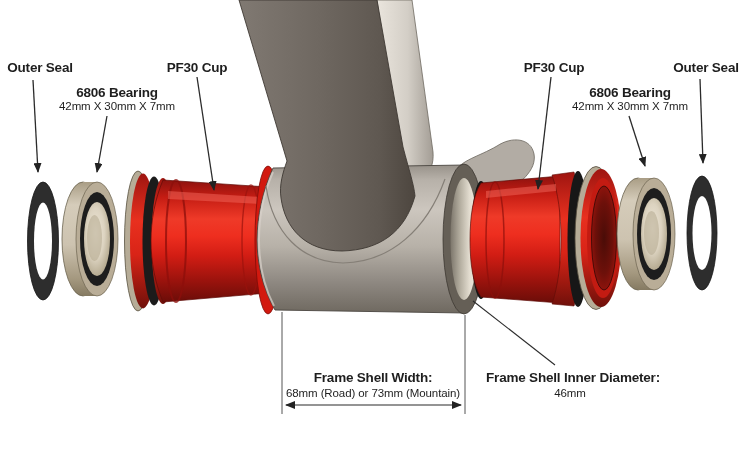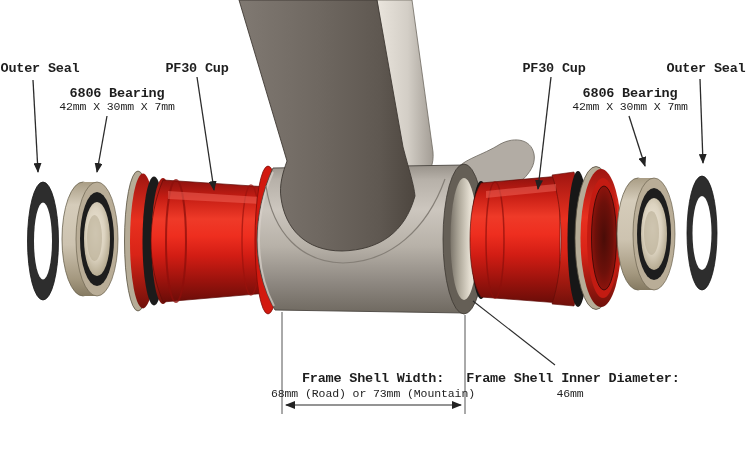--- a/index.html
+++ b/index.html
@@ -1,17 +1,17 @@
 <!DOCTYPE html>
 <html><head>
 <meta charset="utf-8">
 <style>
   html,body{margin:0;padding:0;background:#fff;}
   .stage{position:relative;width:750px;height:470px;background:#fff;overflow:hidden;
-         font-family:Liberation Mono, monospace;}
+         font-family:Liberation Sans, sans-serif;}
   svg{display:block;}
   text{fill:#1e1e1e;}
   .lbl{font-weight:700;font-size:13.5px;letter-spacing:-0.2px;}
   .sub{font-weight:400;font-size:11.5px;letter-spacing:-0.1px;}
   .ann{stroke:#2b2b2b;stroke-width:1.3;fill:none;}
   .dim{stroke:#2b2b2b;stroke-width:1.1;fill:none;}
   .ext{stroke:#555;stroke-width:1;fill:none;}
 </style>
 </head>
 <body>

